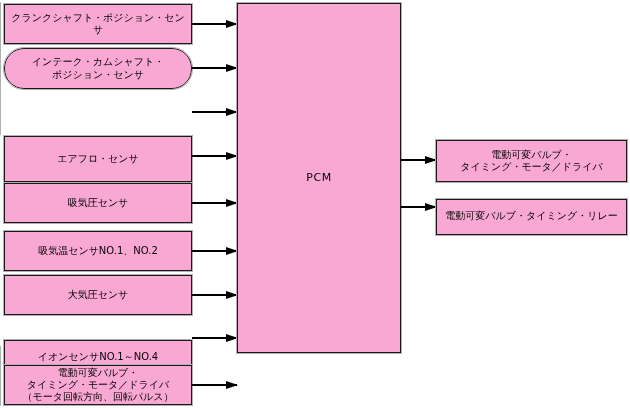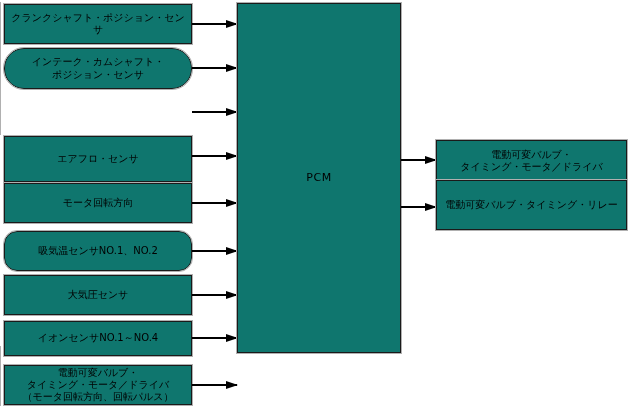--- a/index.html
+++ b/index.html
@@ -9,45 +9,45 @@
     height: 408px;
     background: #ffffff;
     font-family: "DejaVu Sans", "Liberation Sans", sans-serif;
     font-size: 10px;
     color: #000000;
     overflow: hidden;
   }
   .box {
     position: absolute;
     box-sizing: border-box;
-    background: #0f766e;
+    background: #f9a8d4;
     border: 1px solid #1a1a1a;
     outline: 1px solid #b0b0b0;
     display: flex;
     align-items: center;
     justify-content: center;
     text-align: center;
     white-space: pre-line;
     line-height: 12.5px;
     padding: 1px 2px;
   }
   .lbox { left: 4px; width: 188px; }
   #b1 { top: 4px;   height: 40px; }
   #b2 { top: 48px;  height: 41px; border-radius: 20px; }
   #b3 { top: 92px;  height: 40px; }
   #b4 { top: 136px; height: 46px; }
   #b5 { top: 183px; height: 40px; }
-  #b6 { top: 231px; height: 40px; border-radius: 13px; }
+  #b6 { top: 231px; height: 40px; }
   #b7 { top: 275px; height: 40px; }
-  #b8 { top: 321px; height: 35px; }
+  #b8 { top: 340px; height: 35px; }
   #b9 { top: 365px; height: 40px; line-height: 12px; }
   #pcm { left: 237px; top: 3px; width: 164px; height: 350px; font-size: 11px; letter-spacing: 0.5px; }
   .rbox { left: 436px; width: 191px; }
   #rb1 { top: 140px; height: 42px; }
-  #rb2 { top: 180px; height: 50px; }
+  #rb2 { top: 199px; height: 36px; font-family: Liberation Mono, monospace; }
   .arrow {
     position: absolute;
     height: 0;
     border-top: 2px solid #000000;
   }
   .arrow.in  { left: 192px; width: 45px; }
   .arrow.out { left: 401px; width: 35px; }
   .arrow::after {
     content: "";
     position: absolute;
@@ -84,21 +84,21 @@
 
 <div class="stage">
 
   <div class="artifact" id="art1"></div>
   <div class="artifact" id="art2"></div>
 
   <div class="box lbox" id="b1">クランクシャフト・ポジション・センサ</div>
   <div class="box lbox" id="b2">インテーク・カムシャフト・
 ポジション・センサ</div>
   <div class="box lbox" id="b4">エアフロ・センサ</div>
-  <div class="box lbox" id="b5">モータ回転方向</div>
+  <div class="box lbox" id="b5">吸気圧センサ</div>
   <div class="box lbox" id="b6">吸気温センサNO.1、NO.2</div>
   <div class="box lbox" id="b7">大気圧センサ</div>
   <div class="box lbox" id="b8">イオンセンサNO.1～NO.4</div>
   <div class="box lbox" id="b9">電動可変バルブ・
 タイミング・モータ／ドライバ
 （モータ回転方向、回転パルス）</div>
 
   <div class="arrow in" id="a1"></div>
   <div class="arrow in" id="a2"></div>
   <div class="arrow in" id="a3"></div>

